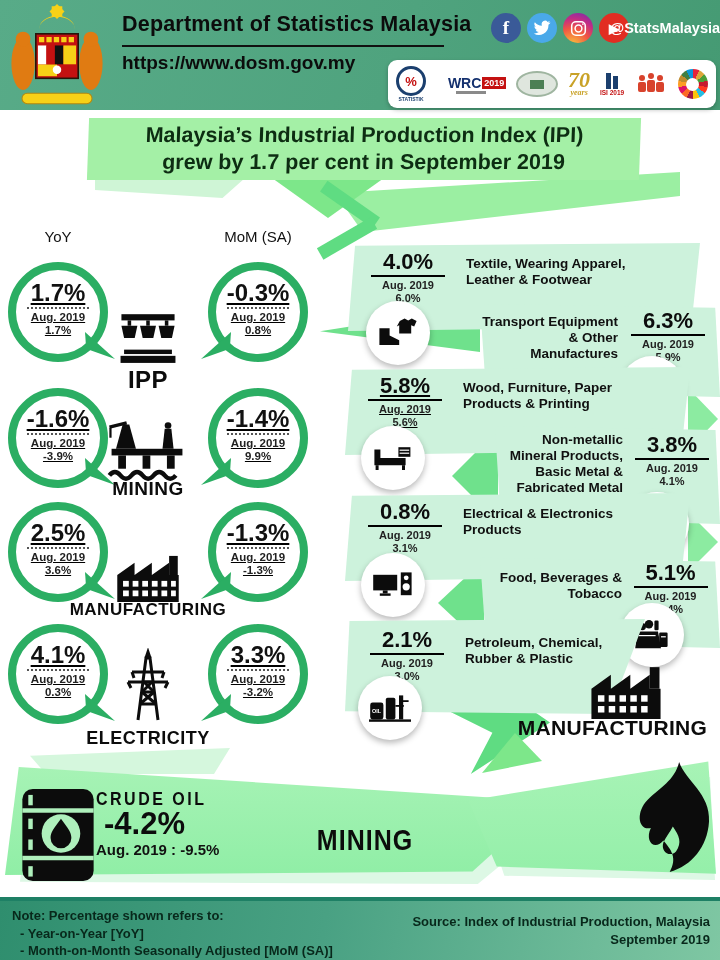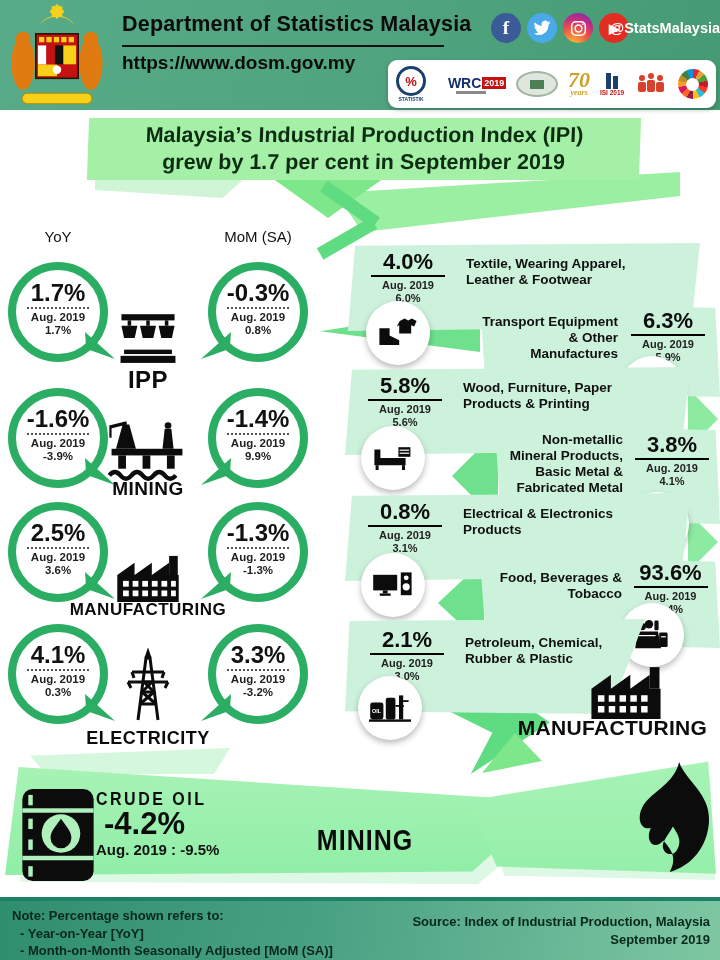--- a/index.html
+++ b/index.html
@@ -27,21 +27,21 @@
   
   .banner{position:absolute;left:88px;top:118px;width:552px;height:62px;background:#a4f0a6;
     transform:skewX(-2deg);z-index:3;display:flex;flex-direction:column;align-items:center;justify-content:center;}
   .banner div{font-size:21.5px;font-weight:800;color:#0d2d12;line-height:1.25;}
   .deco{position:absolute;z-index:1;}
 
   
   .colhead{position:absolute;font-size:15px;font-weight:400;color:#111;text-align:center;z-index:2;}
   .bubble{position:absolute;width:84px;height:84px;background:#fff;border:8px solid #2bae63;border-radius:50%;
     text-align:center;z-index:2;box-sizing:content-box;padding:0;}
-  .bubble .pad{padding-top:11px;}
+  .bubble .pad{padding-top:11px;text-decoration:underline;}
   .b-val{font-size:24px;font-weight:800;color:#111;line-height:1;}
   .b-sep{width:62px;margin:2px auto 2px auto;border-top:2px dotted #555;}
   .b-ref{font-size:11.5px;font-weight:600;color:#222;line-height:1.15;}
   .bubble::after{content:'';position:absolute;width:30px;height:27px;background:#2bae63;}
   .tail-r::after{right:-15px;bottom:-5px;clip-path:polygon(0 0,100% 100%,4% 62%);}
   .tail-l::after{left:-15px;bottom:-5px;clip-path:polygon(100% 0,0 100%,96% 62%);}
   .sec-icon{position:absolute;z-index:2;}
   .sec-label{position:absolute;z-index:2;text-align:center;font-weight:800;color:#0c0c0c;letter-spacing:.5px;}
 
   
@@ -355,21 +355,21 @@
         <rect x="0" y="22" width="6" height="4" fill="#0c0c0c"></rect>
           <rect x="64" y="22" width="6" height="4" fill="#0c0c0c"></rect>
         <circle cx="12" cy="32" r="2.5" fill="#fff"></circle>
           <circle cx="58" cy="32" r="2.5" fill="#fff"></circle>
       </svg>
     </div>
   </div>
 
   <div class="sector" style="left:345px;top:367px;width:345px;height:88px;">
     <div class="cardshape card-l"></div>
-    <div class="s-pct" style="left:10px;top:8px;width:100px;">
+    <div class="s-pct" style="left:10px;top:8px;width:100px;text-decoration:underline;">
       <div class="s-val">5.8%</div>
       <div class="s-sep"></div>
       <div class="s-ref">Aug. 2019</div>
       <div class="s-ref">5.6%</div>
     </div>
     <div class="s-name" style="left:118px;top:13px;width:165px;">Wood, Furniture, Paper Products &amp; Printing</div>
     <div class="iconcircle" style="left:16px;top:59px;">
       <svg width="42" height="28" viewBox="0 0 70 44">
         <rect x="44" y="4" width="20" height="16" fill="#0c0c0c"></rect>
         <rect x="46" y="8" width="16" height="2" fill="#fff"></rect>
@@ -422,21 +422,21 @@
         <circle cx="57" cy="11" r="4" fill="#fff"></circle>
           <circle cx="57" cy="26" r="6" fill="#fff"></circle>
       </svg>
     </div>
   </div>
 
   <div class="sector" style="left:480px;top:556px;width:240px;height:92px;">
     <div class="cardshape card-r"></div>
     <div class="s-name name-r" style="left:2px;top:14px;width:140px;">Food, Beverages &amp; Tobacco</div>
     <div class="s-pct" style="right:2px;top:6px;width:95px;">
-      <div class="s-val">93.6%</div>
+      <div class="s-val">5.1%</div>
       <div class="s-sep"></div>
       <div class="s-ref">Aug. 2019</div>
       <div class="s-ref">2.4%</div>
     </div>
     <div class="iconcircle" style="left:140px;top:47px;">
       <svg width="36" height="32" viewBox="0 0 60 52">
         <g fill="#0c0c0c">
           <circle cx="14" cy="12" r="6"></circle>
             <circle cx="25" cy="8" r="7"></circle>
           <rect x="34" y="2" width="7" height="16" rx="2"></rect>

